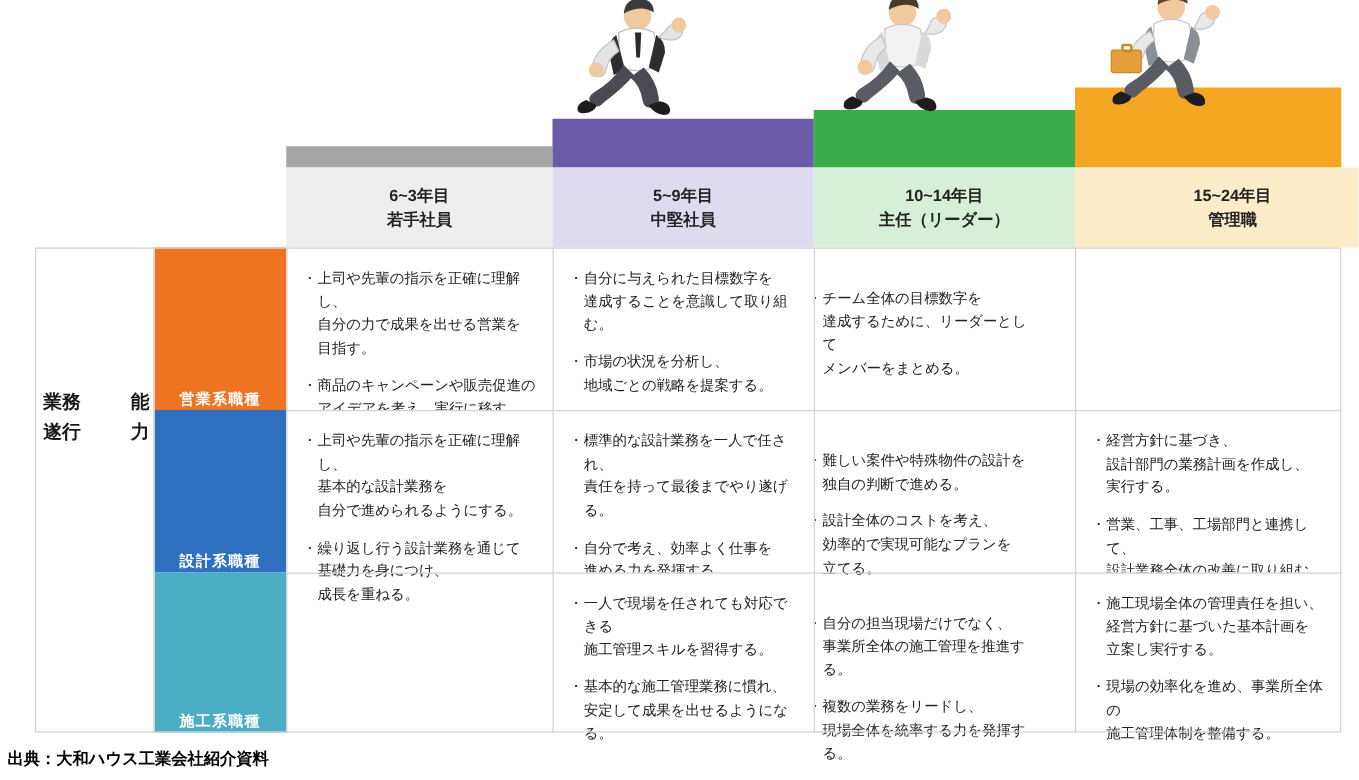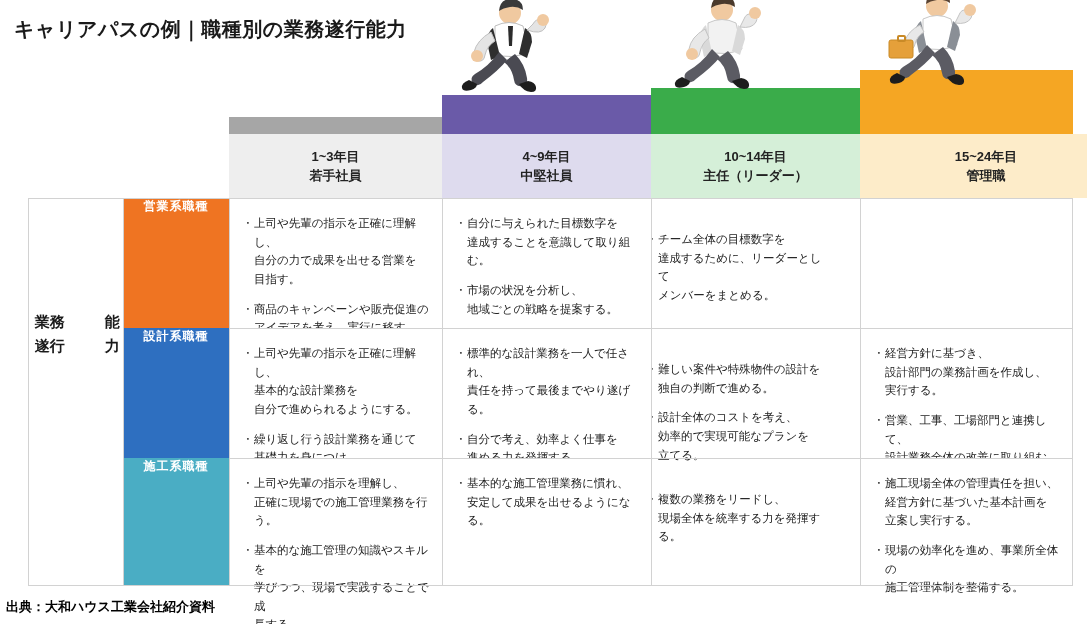--- a/index.html
+++ b/index.html
@@ -76,21 +76,21 @@
     text-align: center;
     gap: 30px;
   }
 
   
   .row-cat {
     position: absolute;
     left: 123px;
     width: 106px;
     display: flex;
-    align-items: flex-start;
+    align-items: flex-end;
     justify-content: center;
     color: #ffffff;
     font-size: 12px;
     font-weight: bold;
     letter-spacing: 1px;
   }
   .rc0 { top: 198px;  height: 130px; background: #ef7422; }
   .rc1 { top: 328px;  height: 130px; background: #2e6fc0; }
   .rc2 { top: 458px;  height: 128px; background: #4aadc4; }
 
@@ -157,21 +157,20 @@
   .runner { position: absolute; }
   .r-a { left: 455px; top: -2px; }
   .r-b { left: 672px; top: -6px; }
   .r-c { left: 885px; top: -10px; }
 </style>
 </head>
 <body>
 
 <div id="canvas">
 
-  <div class="title">キャリアパスの例｜職種別の業務遂行能力</div>
 
   <div class="stair stair-gray"></div>
   <div class="stair stair-purple"></div>
   <div class="stair stair-green"></div>
   <div class="stair stair-orange"></div>
 
   <div class="runner r-a">
     <svg width="95" height="105" viewBox="0 0 95 105" xmlns="http://www.w3.org/2000/svg">
 
       <circle cx="55" cy="15" r="11" fill="#f0c9a0"></circle>
@@ -231,25 +230,25 @@
       <path d="M70 33 q12 2 16 -5 q3-6 -4-8 q-6-1 -8 5 z" fill="#e8e8e8" stroke="#c4c4c4" stroke-width="1"></path>
       <circle cx="85" cy="20" r="6" fill="#f0c9a0"></circle>
       <path d="M42 55 q-10 14 -24 22 q-6 4 -2 9 q5 5 10 -1 q16-12 24-22 z" fill="#5b5b63"></path>
       <path d="M58 57 q10 10 12 24 q1 7 -5 8 q-7 1 -8-6 q-2-12 -10-18 z" fill="#5b5b63"></path>
       <path d="M12 83 q-8 3 -7 8 q1 4 9 2 q6-2 6-6 z" fill="#1d1d1d"></path>
       <path d="M62 87 q4 7 12 8 q6 0 5-5 q-1-5 -8-6 z" fill="#1d1d1d"></path>
     </svg>
   </div>
 
   <div class="stage-head sh0">
-    <span>1~3年目</span>
+    <span>6~3年目</span>
     <span>若手社員</span>
   </div>
   <div class="stage-head sh1">
-    <span>4~9年目</span>
+    <span>5~9年目</span>
     <span>中堅社員</span>
   </div>
   <div class="stage-head sh2">
     <span>10~14年目</span>
     <span>主任（リーダー）</span>
   </div>
   <div class="stage-head sh3">
     <span>15~24年目</span>
     <span>管理職</span>
   </div>
@@ -310,32 +309,29 @@
 設計業務全体の改善に取り組む。</div>
   </div>
   <div class="cell c2 r1">
     <div class="li">難しい案件や特殊物件の設計を
 独自の判断で進める。</div>
     <div class="li">設計全体のコストを考え、
 効率的で実現可能なプランを
 立てる。</div>
   </div>
 
-  <div class="cell c0 r2">
-    <div class="li">上司や先輩の指示を理解し、
-正確に現場での施工管理業務を行う。</div>
-    <div class="li">基本的な施工管理の知識やスキルを
-学びつつ、現場で実践することで成
-長する。</div>
-  </div>
   <div class="cell c1 r2">
+    <div class="li">一人で現場を任されても対応できる
+施工管理スキルを習得する。</div>
     <div class="li">基本的な施工管理業務に慣れ、
 安定して成果を出せるようになる。</div>
   </div>
   <div class="cell c2 r2">
+    <div class="li">自分の担当現場だけでなく、
+事業所全体の施工管理を推進する。</div>
     <div class="li">複数の業務をリードし、
 現場全体を統率する力を発揮する。</div>
   </div>
   <div class="cell c3 r2">
     <div class="li">施工現場全体の管理責任を担い、
 経営方針に基づいた基本計画を
 立案し実行する。</div>
     <div class="li">現場の効率化を進め、事業所全体の
 施工管理体制を整備する。</div>
   </div>

